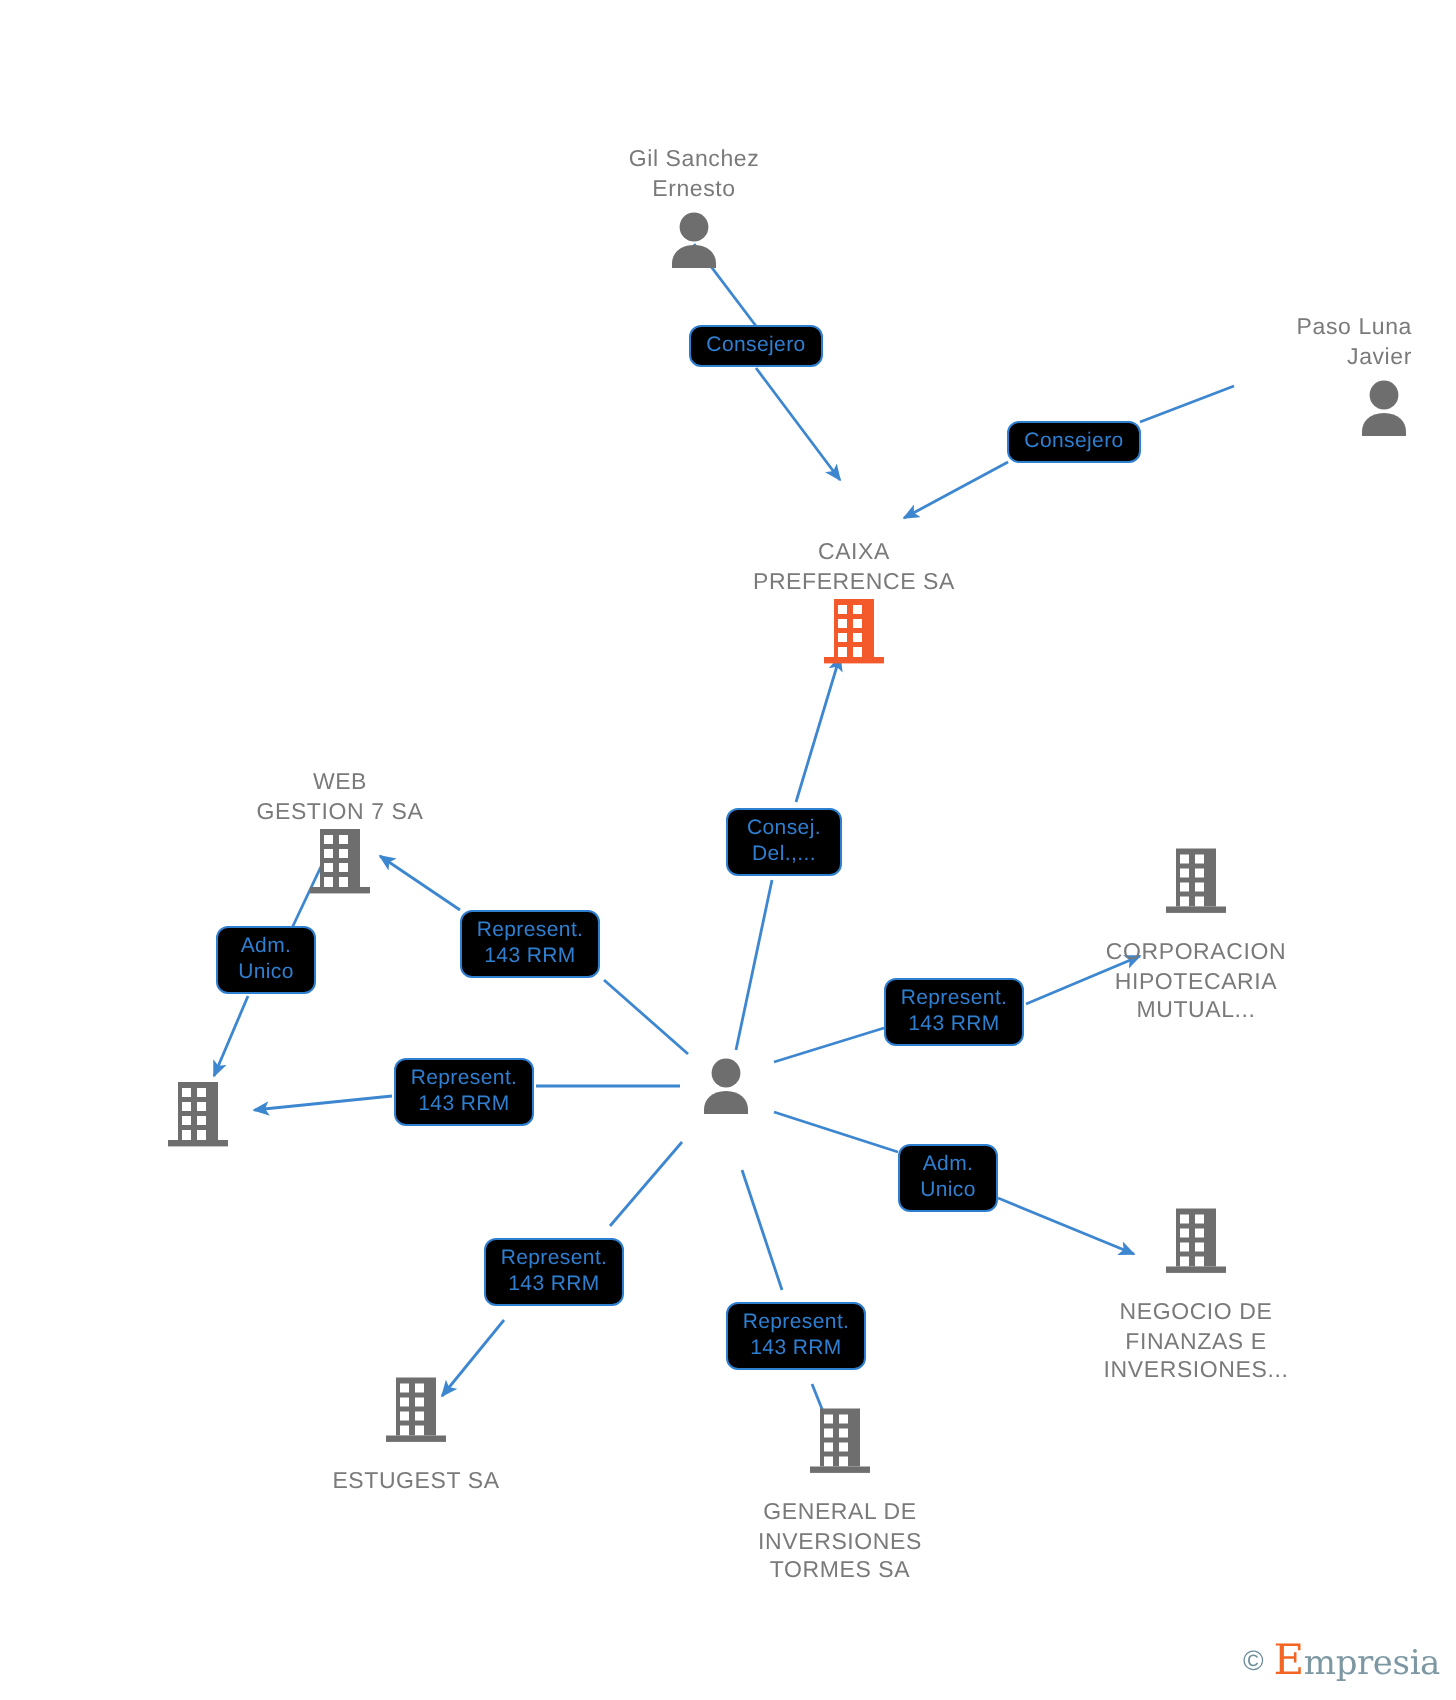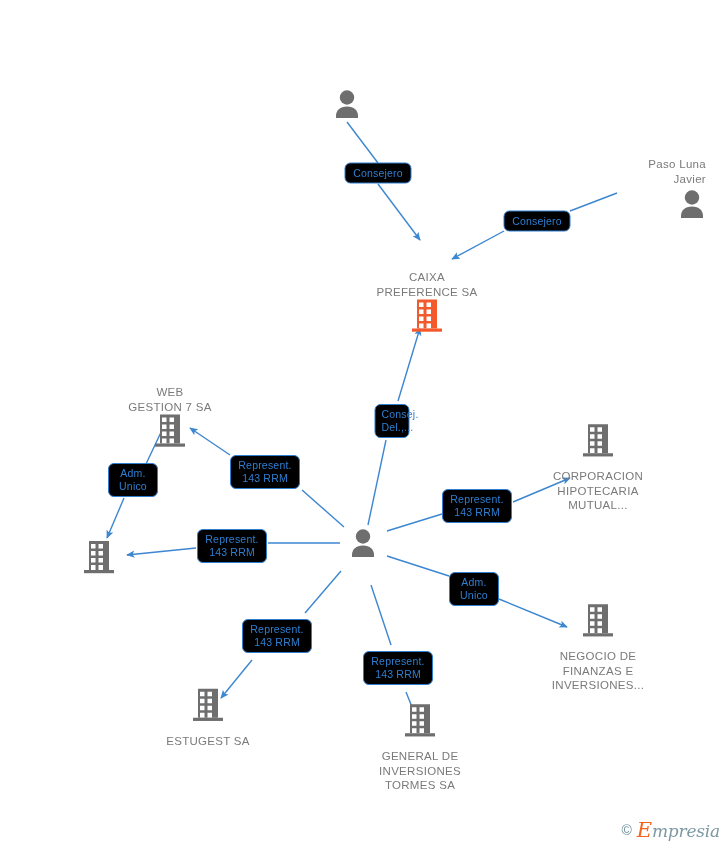--- a/index.html
+++ b/index.html
@@ -72,21 +72,20 @@
     align-items: center;
     gap: 5px;
     font-size: 16px;
   }
   #watermark .copy {
     color: #6d8f9c;
     font-size: 14px;
   }
   #watermark .brand {
     font-family: "DejaVu Serif", serif;
-    font-style: italic;
     font-size: 17px;
     color: #7d98a3;
     letter-spacing: -0.2px;
   }
   #watermark .brand .e {
     color: #f26522;
     font-size: 21px;
   }
 </style>
 </head>
@@ -119,20 +118,22 @@
         <line x1="499" y1="599" x2="567" y2="627" stroke="#3d86d0" marker-end="url(#arrowhead)"></line>
         <line x1="341" y1="571" x2="305" y2="613" stroke="#3d86d0"></line>
         <line x1="252" y1="660" x2="221" y2="698" stroke="#3d86d0" marker-end="url(#arrowhead)"></line>
         <line x1="371" y1="585" x2="391" y2="645" stroke="#3d86d0"></line>
         <line x1="406" y1="692" x2="420" y2="727" stroke="#3d86d0" marker-end="url(#arrowhead)"></line>
       </g>
   </svg>
 
   <div id="nodes-layer">
       <div class="node person" style="left: 347px; top: 104px;">
+        <span class="caption above">Gil Sanchez
+Ernesto</span>
         <span class="glyph"><svg width="28" height="30" viewBox="0 0 28 30" xmlns="http://www.w3.org/2000/svg">
             <circle cx="14" cy="8.5" r="7.2" fill="#6e6e6e"></circle>
             <path d="M14 17.5c-7 0-11 4.2-11 9.2v2.3h22v-2.3c0-5-4-9.2-11-9.2z" fill="#6e6e6e"></path>
           </svg></span>
       </div>
       <div class="node person" style="left: 631px; top: 188px; text-align: right;">
         <span class="caption above">Paso Luna
 Javier</span>
         <span class="glyph"><svg width="28" height="30" viewBox="0 0 28 30" xmlns="http://www.w3.org/2000/svg">
             <circle cx="14" cy="8.5" r="7.2" fill="#6e6e6e"></circle>
@@ -254,21 +255,21 @@
             <rect x="0" y="30" width="30" height="3.2" fill="#6e6e6e"></rect>
           </svg></span>
         <span class="caption">GENERAL DE
 INVERSIONES
 TORMES SA</span>
       </div>
     </div>
   <div id="labels-layer">
       <div class="edge-label" style="left: 378px; top: 173px; width: 67px;">Consejero</div>
       <div class="edge-label" style="left: 537px; top: 221px; width: 67px;">Consejero</div>
-      <div class="edge-label" style="left: 392px; top: 421px; width: 35px;">Consej.
+      <div class="edge-label" style="left: 392px; top: 421px; width: 58px;">Consej.
 Del.,...</div>
       <div class="edge-label" style="left: 133px; top: 480px; width: 50px;">Adm.
 Unico</div>
       <div class="edge-label" style="left: 265px; top: 472px; width: 70px;">Represent.
 143 RRM</div>
       <div class="edge-label" style="left: 232px; top: 546px; width: 70px;">Represent.
 143 RRM</div>
       <div class="edge-label" style="left: 477px; top: 506px; width: 70px;">Represent.
 143 RRM</div>
       <div class="edge-label" style="left: 474px; top: 589px; width: 50px;">Adm.

